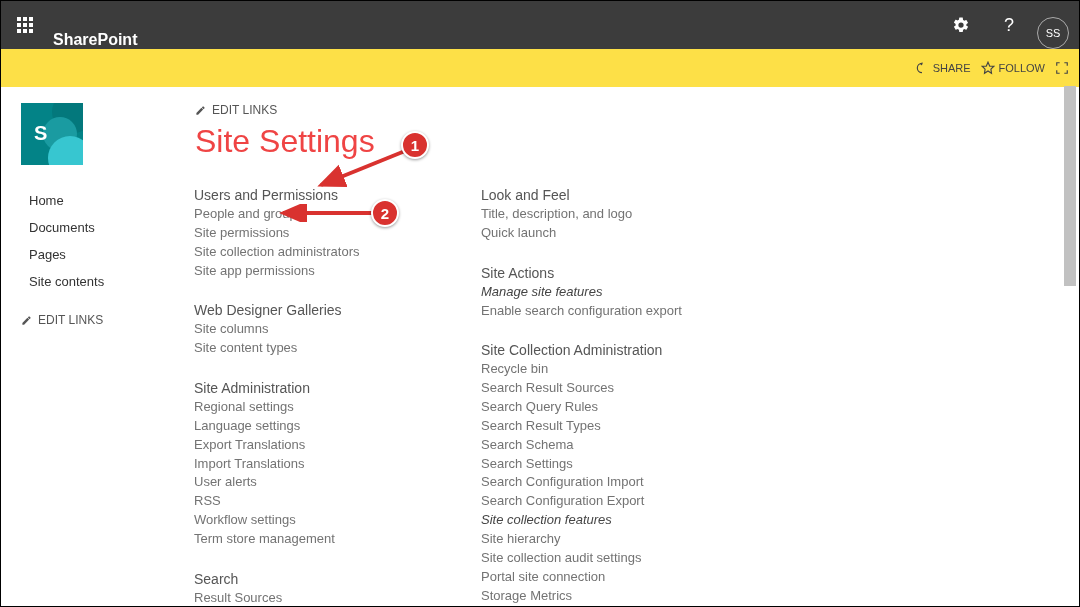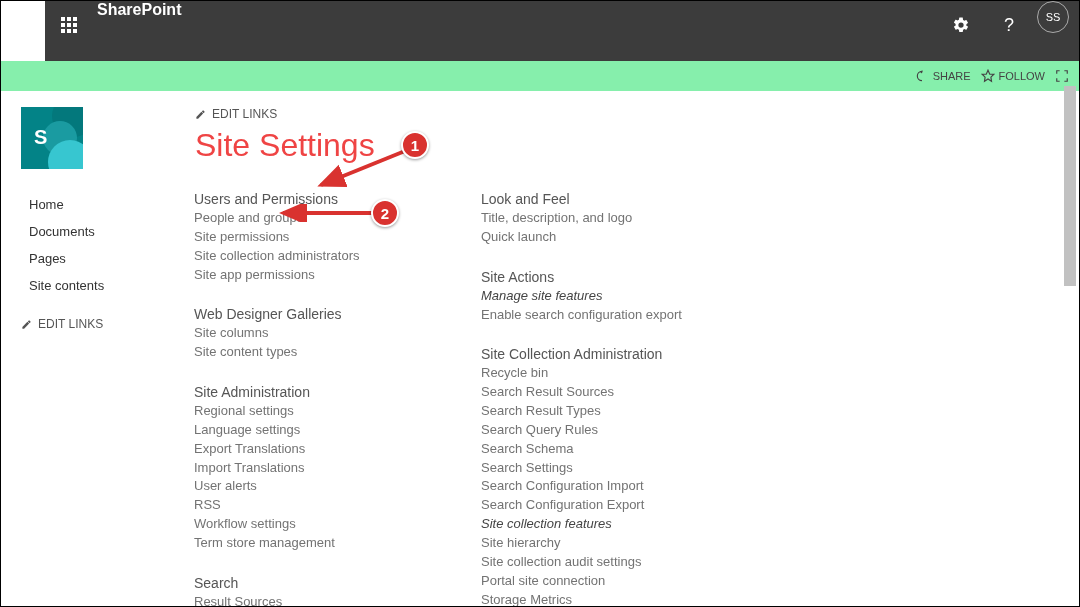--- a/index.html
+++ b/index.html
@@ -1,30 +1,30 @@
 <!DOCTYPE html>
 <html><head>
 <meta charset="utf-8">
 <style>
 * { margin: 0; padding: 0; box-sizing: border-box; }
 html, body { width: 1080px; height: 607px; font-family: "Segoe UI", -apple-system, sans-serif; overflow: hidden; background: #fff; }
 body { border: 1px solid #000; position: relative; }
 
 
-.suite { background: #3c3c3c; height: 60px; display: flex; align-items: flex-start; color: #fff; margin-left: 44px; }
+.suite { background: #3c3c3c; height: 48px; display: flex; align-items: flex-end; color: #fff; }
 .waffle { width: 48px; height: 48px; display: flex; align-items: center; justify-content: center; cursor: pointer; }
 .waffle svg { fill: #fff; }
 .brand { font-size: 16px; font-weight: 600; margin-left: 4px; }
 .suite-spacer { flex: 1; }
 .suite-btn { width: 48px; height: 48px; display: flex; align-items: center; justify-content: center; color: #fff; font-size: 16px; cursor: pointer; }
 .gear svg { fill: #fff; }
 .avatar { width: 32px; height: 32px; border-radius: 50%; border: 1px solid #aaa; display: flex; align-items: center; justify-content: center; font-size: 11px; color: #fff; margin: 0 10px 0 4px; }
 
 
-.ribbon { background: #86efac; height: 30px; display: flex; align-items: center; justify-content: flex-end; padding-right: 10px; font-size: 11px; color: #444; }
+.ribbon { background: #fde047; height: 38px; display: flex; align-items: center; justify-content: flex-end; padding-right: 10px; font-size: 11px; color: #444; }
 .ribbon-item { display: flex; align-items: center; gap: 4px; margin-left: 10px; cursor: pointer; }
 .ribbon-item svg { width: 14px; height: 14px; }
 
 
 .content { padding: 16px 0 0 20px; height: 530px; overflow: hidden; position: relative; }
 .top-row { display: flex; align-items: flex-start; gap: 24px; }
 .logo-area { width: 150px; }
 .logo-tile { width: 62px; height: 62px; background: #038387; position: relative; overflow: hidden; display: flex; align-items: center; justify-content: center; }
 .logo-tile .s-glyph { color: #fff; font-weight: 600; font-size: 20px; position: absolute; left: 13px; top: 19px; z-index: 2; }
 .logo-tile .cir1 { position: absolute; width: 42px; height: 42px; border-radius: 50%; background: #03787c; right: -11px; top: -12px; }
@@ -183,22 +183,22 @@
       </div>
       <div class="group">
         <div class="group-h">Site Actions</div>
         <a class="link plain">Manage site features</a>
         <a class="link">Enable search configuration export</a>
       </div>
       <div class="group">
         <div class="group-h">Site Collection Administration</div>
         <a class="link">Recycle bin</a>
         <a class="link">Search Result Sources</a>
+        <a class="link">Search Query Rules</a>
         <a class="link">Search Result Types</a>
-        <a class="link">Search Query Rules</a>
         <a class="link">Search Schema</a>
         <a class="link">Search Settings</a>
         <a class="link">Search Configuration Import</a>
         <a class="link">Search Configuration Export</a>
         <a class="link plain">Site collection features</a>
         <a class="link">Site hierarchy</a>
         <a class="link">Site collection audit settings</a>
         <a class="link">Portal site connection</a>
         <a class="link">Storage Metrics</a>
 

